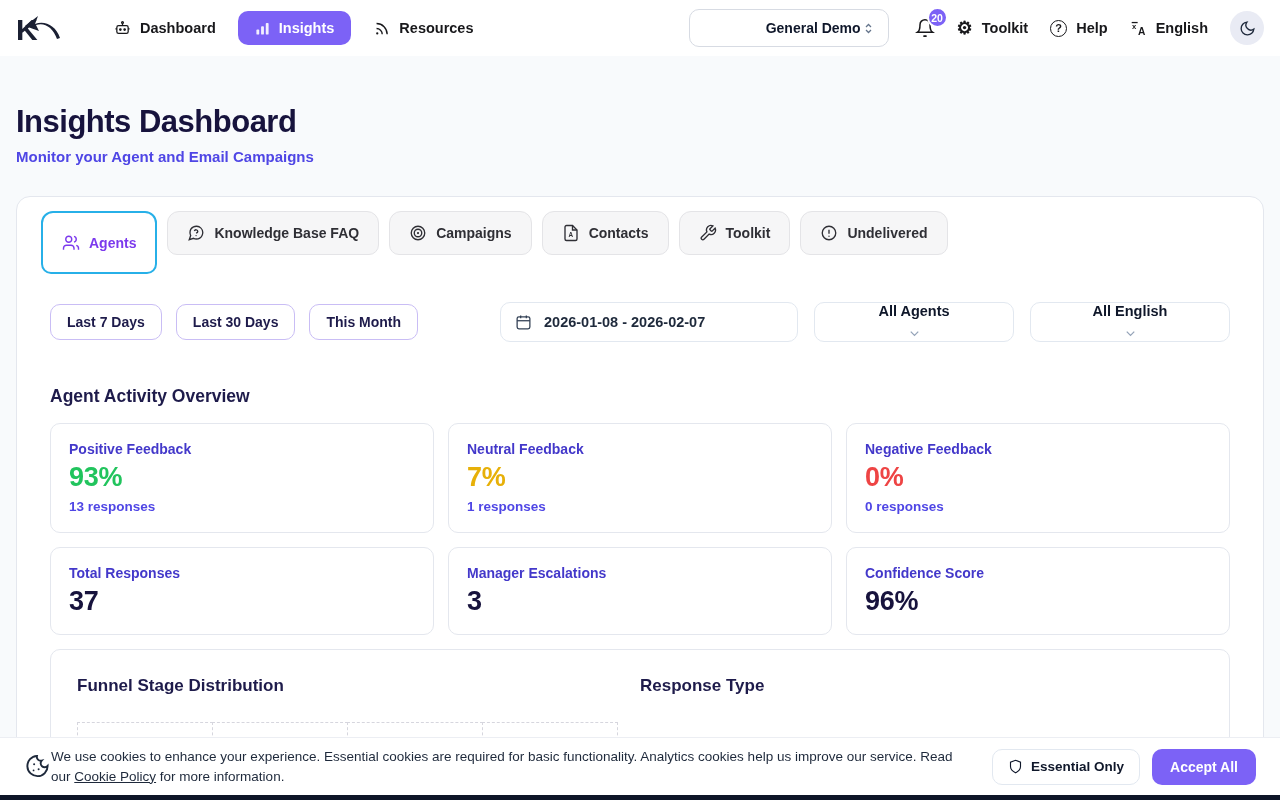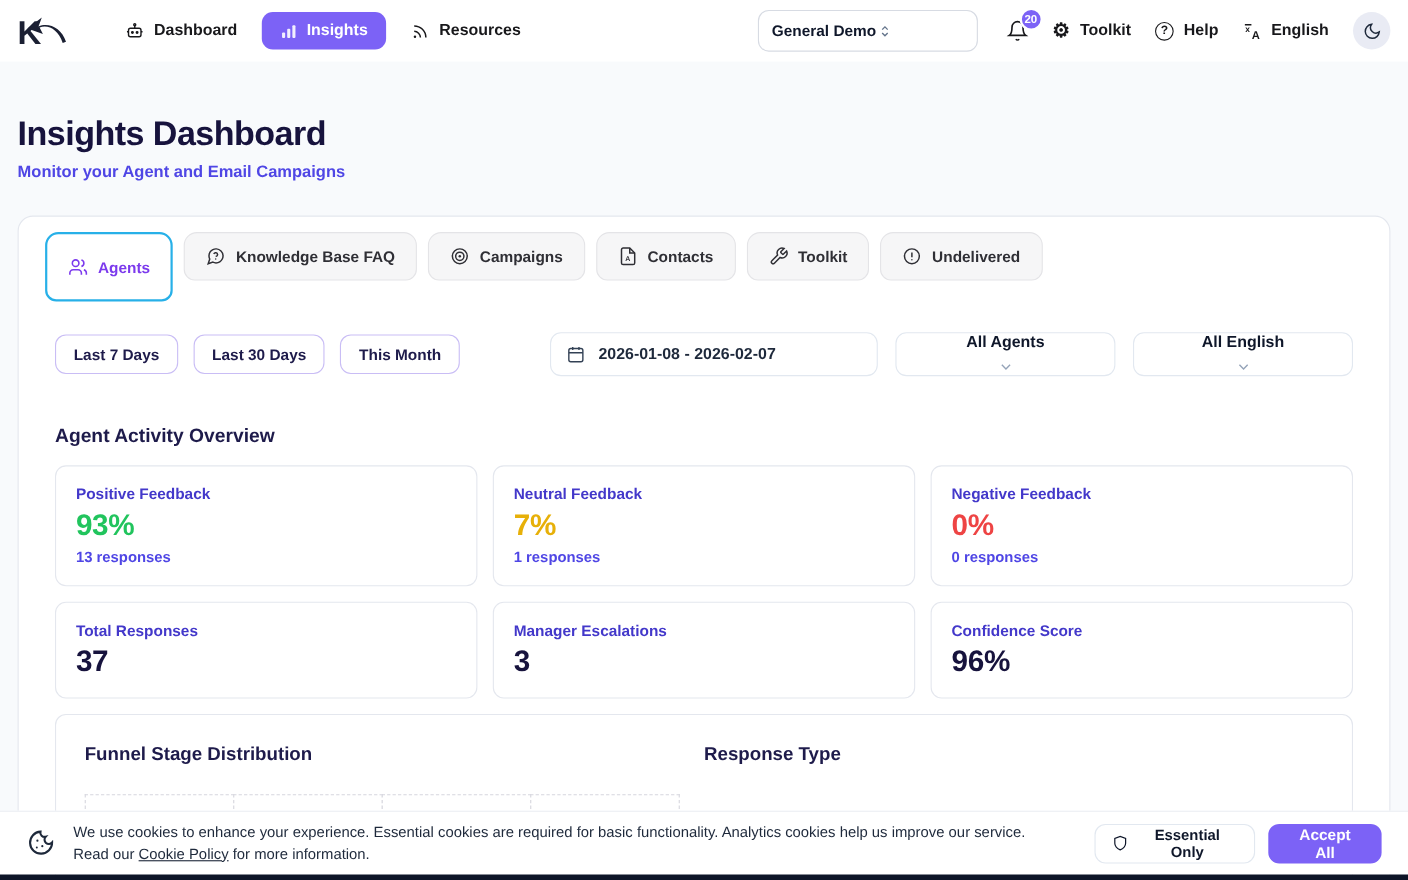--- a/index.html
+++ b/index.html
@@ -20,21 +20,21 @@
   .logo { display:flex; align-items:center; margin-right:30px; }
   .nav-item {
     display:flex; align-items:center; gap:9px; padding:8px 14px;
     font-size:14.5px; font-weight:600; color:#18181b; cursor:pointer;
     border-radius:10px; background:transparent; border:none;
   }
   .nav-item.active { background:#7c62f6; color:#ffffff; padding:9px 17px; }
   .nav-right { margin-left:auto; display:flex; align-items:center; gap:22px; }
   .workspace-select {
     width:200px; height:38px; border:1px solid #d7dbe3; border-radius:10px;
-    background:#fff; display:flex; align-items:center; justify-content:flex-start;
+    background:#fff; display:flex; align-items:center; justify-content:flex-end;
     padding:0 12px; font-size:14px; font-weight:600; color:#0f172a; cursor:pointer;
   }
   .bell-wrap { position:relative; margin-left:4px; cursor:pointer; }
   .badge {
     position:absolute; top:-11px; right:-13px; min-width:21px; height:21px;
     background:#7c62f6; color:#fff; border-radius:50%; font-size:10.5px; font-weight:700;
     display:flex; align-items:center; justify-content:center; border:2px solid #fff;
   }
   .nav-util { display:flex; align-items:center; gap:9px; font-size:14.5px; font-weight:600; color:#18181b; cursor:pointer; background:none; border:none; }
   .help-circle {
@@ -107,21 +107,21 @@
   .chart-col { flex:1; }
   .chart-title { font-size:17px; font-weight:800; color:#1e1b4b; }
   .placeholder-row { display:flex; margin-top:26px; }
   .placeholder-cell {
     width:136px; height:60px; border:1px dashed #d6d6de; margin-right:-1px; background:#fff;
   }
 
   
   .cookie-banner {
     position:absolute; left:0; right:0; bottom:5px; height:58px; background:#ffffff;
-    border-top:1px solid #eceef3; display:flex; align-items:center; padding:0 24px; gap:16px;
+    border-top:1px solid #eceef3; display:flex; align-items:center; padding:0 24px; 
     z-index:10;
   }
   .cookie-text { font-size:13.5px; color:#1e293b; line-height:1.45; width:905px; }
   .cookie-link { color:#1e293b; text-decoration:underline; cursor:pointer; }
   .cookie-actions { margin-left:auto; display:flex; align-items:center; gap:12px;padding-left:17px; }
   .essential-btn {
     height:36px; padding:0 15px; display:flex; align-items:center; gap:8px;
     background:#fff; border:1px solid #e2e8f0; border-radius:10px; font-size:13.5px;
     font-weight:600; color:#0f172a; cursor:pointer; font-family:inherit;
   }

